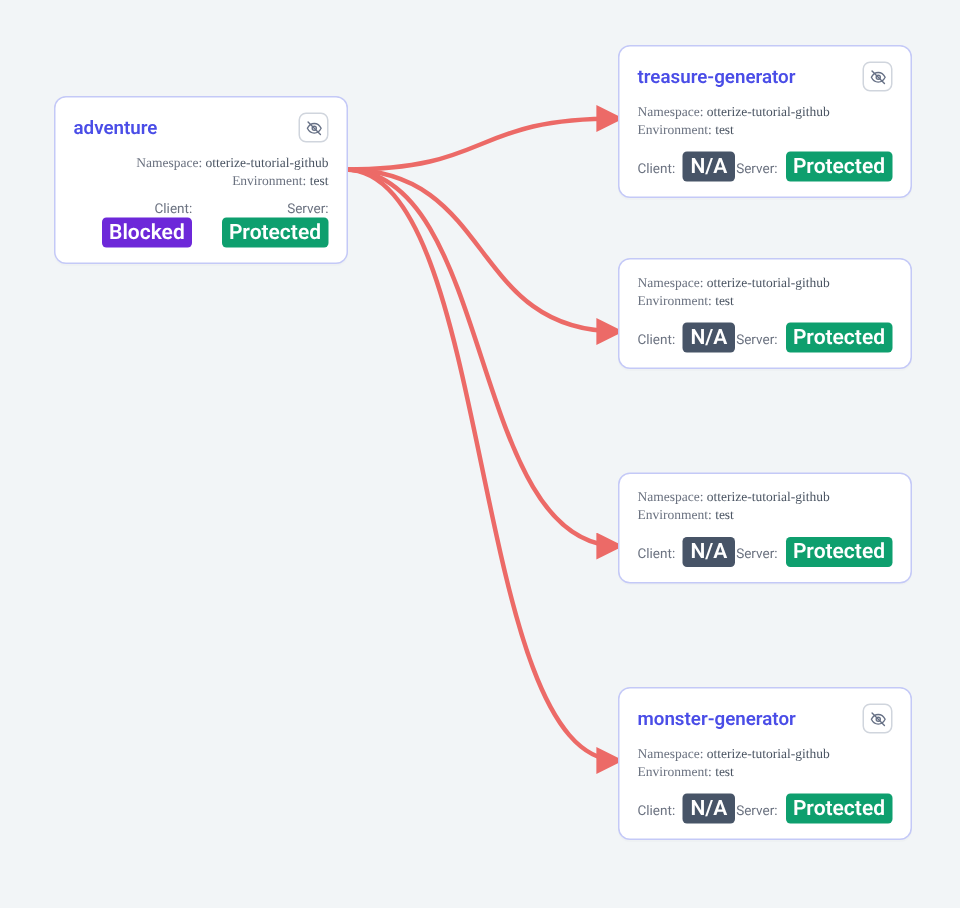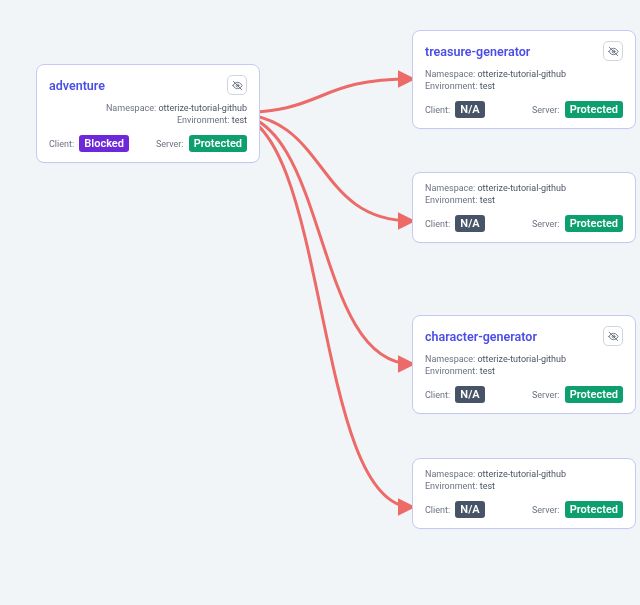--- a/index.html
+++ b/index.html
@@ -14,21 +14,21 @@
   }
   svg.edges {
     position: absolute;
     top: 0; left: 0;
     width: 640px;
     height: 605px;
     pointer-events: none;
   }
   .card {
     position: absolute;
-    width: 224px;
+    width: 196px;
     background: #ffffff;
     border: 1px solid #c4c9f7;
     border-radius: 8px;
     padding: 10px 12px 10px 12px;
     box-sizing: border-box;
     box-shadow: 0 1px 1px rgba(0,0,0,0.02);
   }
   .card-header {
     display: flex;
     justify-content: space-between;
@@ -49,34 +49,35 @@
     align-items: center;
     justify-content: center;
     cursor: pointer;
     background: #fff;
   }
   .icon-btn svg { width: 11px; height: 11px; }
   .meta-row {
     font-size: 9px;
     color: #6b7280;
     margin-bottom: 2px;
+    font-family: Liberation Serif, serif;
   }
   .meta-label { color: #6b7280; }
   .meta-val   { color: #4b5563; }
   .status-row {
     display: flex;
     justify-content: space-between;
     align-items: center;
     margin-top: 10px;
     font-size: 9px;
     color: #6b7280;
   }
   .chip {
     display: inline-block;
-    font-size: 11px;
+    font-size: 14px;
     font-weight: 600;
     color: #fff;
     padding: 2px 5px;
     border-radius: 3px;
     margin-left: 3px;
   }
 </style>
 </head>
 <body>
 
@@ -130,37 +131,37 @@
   </div>
 <div class="card" style="left: 412px; top: 172px;">
     <div class="meta-row"><span class="meta-label">Namespace:</span> <span class="meta-val">otterize-tutorial-github</span></div>
     <div class="meta-row"><span class="meta-label">Environment:</span> <span class="meta-val">test</span></div>
     <div class="status-row">
       <span>Client: <span class="chip" style="background: rgb(71, 84, 103);">N/A</span></span>
       <span>Server: <span class="chip" style="background: rgb(14, 159, 110);">Protected</span></span>
     </div>
   </div>
 <div class="card" style="left: 412px; top: 315px;">
+    <div class="meta-row"><span class="meta-label">Namespace:</span> <span class="meta-val">otterize-tutorial-github</span></div>
+    <div class="meta-row"><span class="meta-label">Environment:</span> <span class="meta-val">test</span></div>
+    <div class="status-row">
+      <span>Client: <span class="chip" style="background: rgb(71, 84, 103);">N/A</span></span>
+      <span>Server: <span class="chip" style="background: rgb(14, 159, 110);">Protected</span></span>
+    </div>
+  </div>
+<div class="card" style="left: 412px; top: 458px;">
     <div class="card-header">
-      <div class="card-title">character-generator</div>
+      <div class="card-title">monster-generator</div>
       <div class="icon-btn">
         <span><svg viewBox="0 0 24 24" fill="none" stroke="#667085" stroke-width="2" stroke-linecap="round" stroke-linejoin="round">
             <path d="M2 12s3.5-7 10-7 10 7 10 7-3.5 7-10 7S2 12 2 12z"></path>
             <circle cx="12" cy="12" r="3"></circle>
             <line x1="3" y1="3" x2="21" y2="21"></line>
           </svg></span>
       </div>
     </div>
     <div class="meta-row"><span class="meta-label">Namespace:</span> <span class="meta-val">otterize-tutorial-github</span></div>
     <div class="meta-row"><span class="meta-label">Environment:</span> <span class="meta-val">test</span></div>
     <div class="status-row">
       <span>Client: <span class="chip" style="background: rgb(71, 84, 103);">N/A</span></span>
       <span>Server: <span class="chip" style="background: rgb(14, 159, 110);">Protected</span></span>
     </div>
   </div>
-<div class="card" style="left: 412px; top: 458px;">
-    <div class="meta-row"><span class="meta-label">Namespace:</span> <span class="meta-val">otterize-tutorial-github</span></div>
-    <div class="meta-row"><span class="meta-label">Environment:</span> <span class="meta-val">test</span></div>
-    <div class="status-row">
-      <span>Client: <span class="chip" style="background: rgb(71, 84, 103);">N/A</span></span>
-      <span>Server: <span class="chip" style="background: rgb(14, 159, 110);">Protected</span></span>
-    </div>
-  </div>
 
 </body></html>

